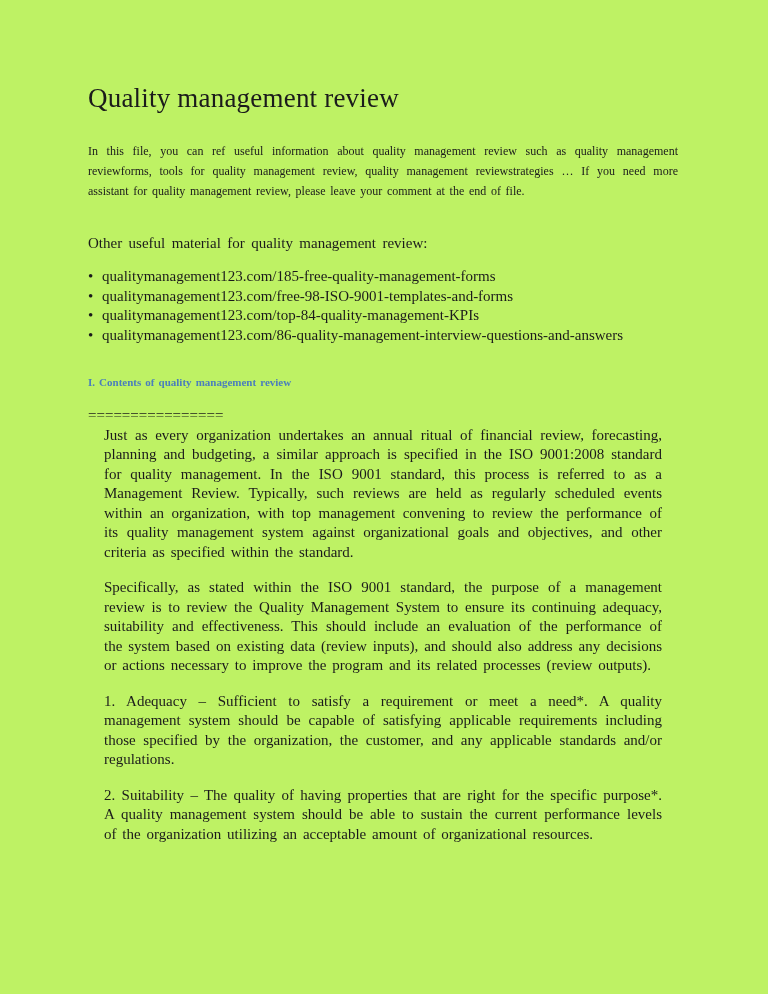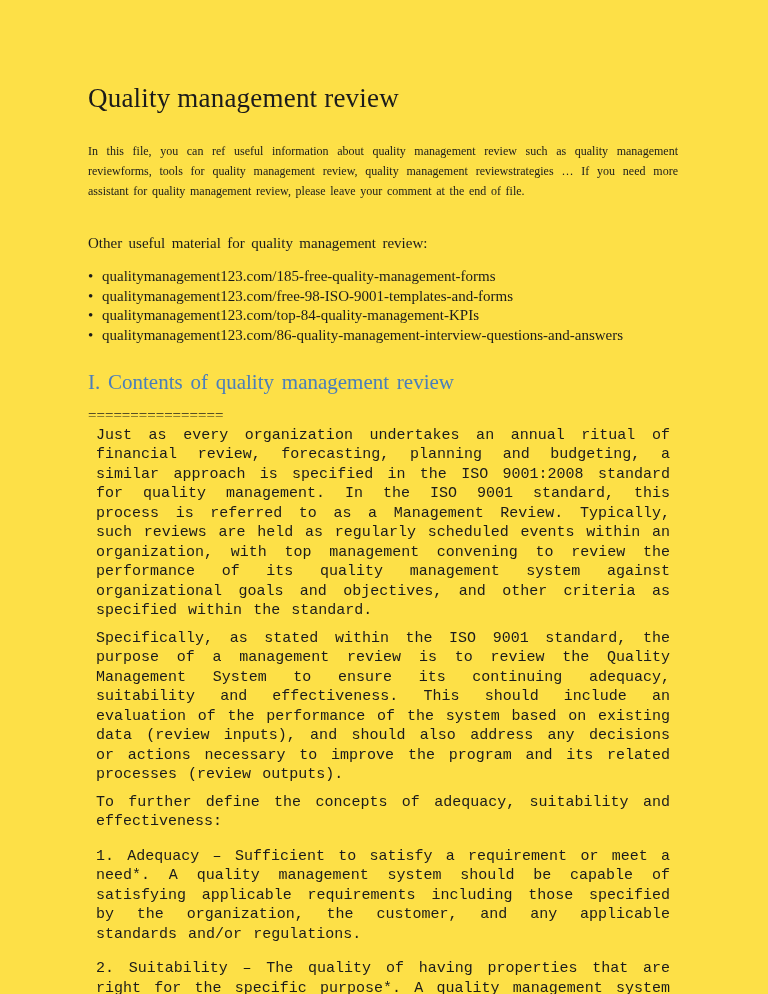--- a/index.html
+++ b/index.html
@@ -4,21 +4,21 @@
 <style>
   html, body {
     margin: 0;
     padding: 0;
     background: #ffffff;
   }
   .viewport {
     position: relative;
     width: 768px;
     height: 994px;
-    background: #fde047;
+    background: #bef264;
     overflow: hidden;
   }
   .doc {
     box-sizing: border-box;
     width: 768px;
     height: 994px;
     padding: 82px 90px 0 88px;
     font-family: "Liberation Serif", "DejaVu Serif", serif;
     color: #1b1b1b;
   }
@@ -47,38 +47,37 @@
   .links {
     list-style: none;
     margin: 14px 0 0 0;
     padding: 0;
     font-size: 15px;
     line-height: 19.5px;
   }
   .links li { white-space: nowrap; }
   .links .bullet { display: inline-block; width: 14px; }
   .section-heading {
-    font-size: 21px;
-    font-weight: 400;
+    font-size: 11px;
+    font-weight: 700;
     margin: 26px 0 0 0;
     word-spacing: 0.12em;
     line-height: 22px;
   }
   .divider-line {
     font-size: 15px;
     line-height: 19.5px;
     margin: 13px 0 0 0;
   }
   .para {
     font-size: 15px;
     line-height: 19.5px;
     text-align: justify;
     word-spacing: 0.14em;
-    margin: 8px;
-    font-family: Liberation Mono, monospace;
+    margin: 16px;
   }
   .p-first { margin-top: 0; }
   .p-gap   { margin-top: 8px; }
   .p-gap-lg{ margin-top: 15px; }
 </style>
 </head>
 <body>
 
 <div class="viewport">
   <div class="doc">
@@ -105,20 +104,19 @@
     </ul>
 
     <h2 class="section-heading" style="color: rgb(74, 126, 188);">I. Contents of quality  management  review</h2>
 
     <div class="divider-line">================</div>
 
     <p class="para p-first">Just as every organization  undertakes  an annual  ritual  of financial  review,  forecasting,  planning and budgeting,   a similar   approach is  specified   in the ISO 9001:2008 standard  for quality management.  In the ISO 9001 standard,  this  process is referred  to as a Management  Review. Typically,  such reviews  are held as regularly  scheduled  events  within  an organization,  with top management  convening  to review  the performance  of its quality  management  system against organizational   goals and objectives,  and other criteria  as specified   within  the standard.</p>
 
     <p class="para p-gap">Specifically,  as stated within  the ISO 9001 standard,  the purpose  of a management  review  is to review  the Quality  Management  System to ensure  its continuing  adequacy, suitability  and effectiveness.  This should  include  an evaluation  of the performance  of the system based on existing  data (review  inputs),  and should  also address any decisions  or actions  necessary  to improve  the program and its related  processes (review  outputs).</p>
 
-    <p class="para p-gap">To further  define  the concepts of adequacy,  suitability  and effectiveness:</p>
 
     <p class="para p-gap-lg">1. Adequacy  – Sufficient  to satisfy  a requirement  or meet a need*. A quality  management  system should  be capable of satisfying  applicable  requirements  including  those specified  by the organization,  the customer,  and any applicable  standards  and/or regulations.</p>
 
     <p class="para p-gap-lg">2. Suitability  – The quality  of having  properties  that are right  for the specific  purpose*. A quality management  system should  be able to sustain  the current  performance  levels  of the organization utilizing  an acceptable  amount  of organizational  resources.</p>
 
   </div>
 </div>
 
 </body></html>

